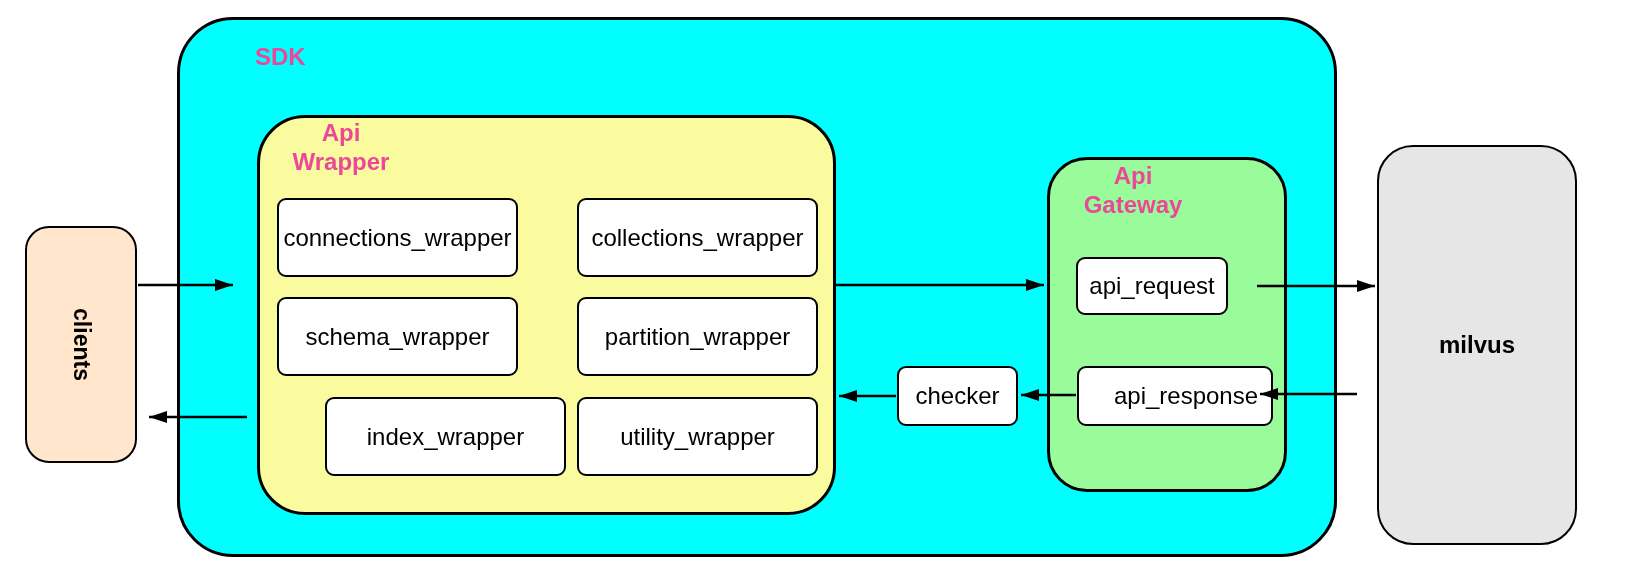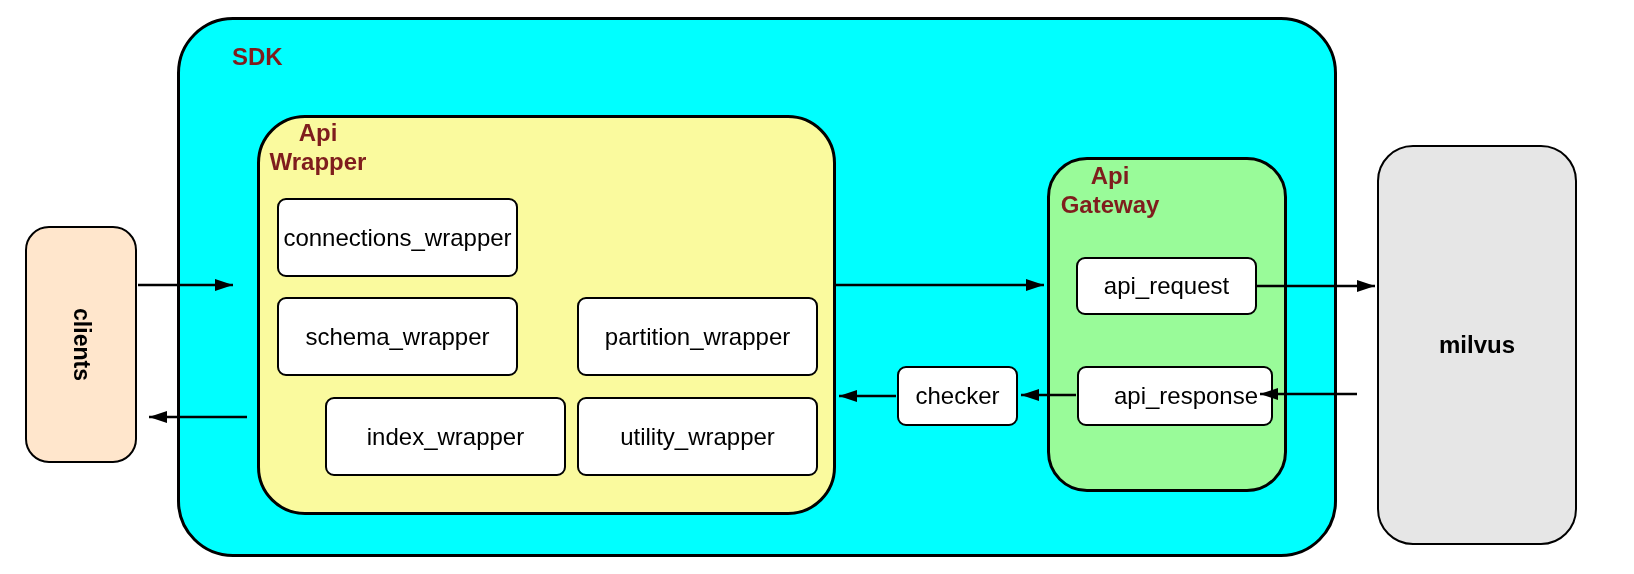--- a/index.html
+++ b/index.html
@@ -18,22 +18,23 @@
   .node {
     position: absolute;
     box-sizing: border-box;
     border: 2.5px solid var(--color-border, #000);
   }
   .container-label {
     position: absolute;
     font-weight: bold;
     font-size: 24px;
     line-height: 29px;
-    color: #7f1d1d;
+    color: #ec4899;
     white-space: nowrap;
+    margin-left: 23px;
   }
   
   #sdk {
     left: 177px; top: 17px; width: 1160px; height: 540px;
     background: var(--color-sdk, #00ffff);
     border-radius: 56px;
     border-width: 3px;
   }
   #sdk-label { left: 232px; top: 42px; }
   #api-wrapper {
@@ -78,21 +79,21 @@
     white-space: nowrap;
   }
   .wrapper-box { width: 241px; height: 79px; }
   #box-connections { left: 277px; top: 198px; }
   #box-collections { left: 577px; top: 198px; }
   #box-schema      { left: 277px; top: 297px; }
   #box-partition   { left: 577px; top: 297px; }
   #box-index       { left: 277px; top: 397px; margin-left: 48px; }
   #box-utility     { left: 577px; top: 397px; }
   #box-checker     { left: 897px;  top: 366px; width: 121px; height: 60px; text-align: center; }
-  #box-api-request  { left: 1076px; top: 257px; width: 181px; height: 58px; }
+  #box-api-request  { left: 1076px; top: 257px; width: 152px; height: 58px; }
   #box-api-response { left: 1077px; top: 366px; width: 196px; height: 60px; padding-left: 22px; }
   #arrow-layer {
     position: absolute;
     left: 0; top: 0; width: 1634px; height: 574px;
     pointer-events: none;
   }
   #arrow-layer line { stroke: var(--color-border, #000); stroke-width: 2.5px; }
 </style>
 </head>
 <body>
@@ -106,20 +107,21 @@
   <div class="node" id="sdk"></div>
   <div class="container-label" id="sdk-label">SDK</div>
 
   <div class="node" id="api-wrapper"></div>
   <div class="container-label" id="api-wrapper-label">
     <div>Api</div>
     <div>Wrapper</div>
   </div>
 
   <div class="node white-box wrapper-box" id="box-connections">connections_wrapper</div>
+  <div class="node white-box wrapper-box" id="box-collections">collections_wrapper</div>
   <div class="node white-box wrapper-box" id="box-schema">schema_wrapper</div>
   <div class="node white-box wrapper-box" id="box-partition">partition_wrapper</div>
   <div class="node white-box wrapper-box" id="box-index">index_wrapper</div>
   <div class="node white-box wrapper-box" id="box-utility">utility_wrapper</div>
 
   <div class="node white-box" id="box-checker">checker</div>
 
   <div class="node" id="api-gateway"></div>
   <div class="container-label" id="api-gateway-label">
     <div>Api</div>

